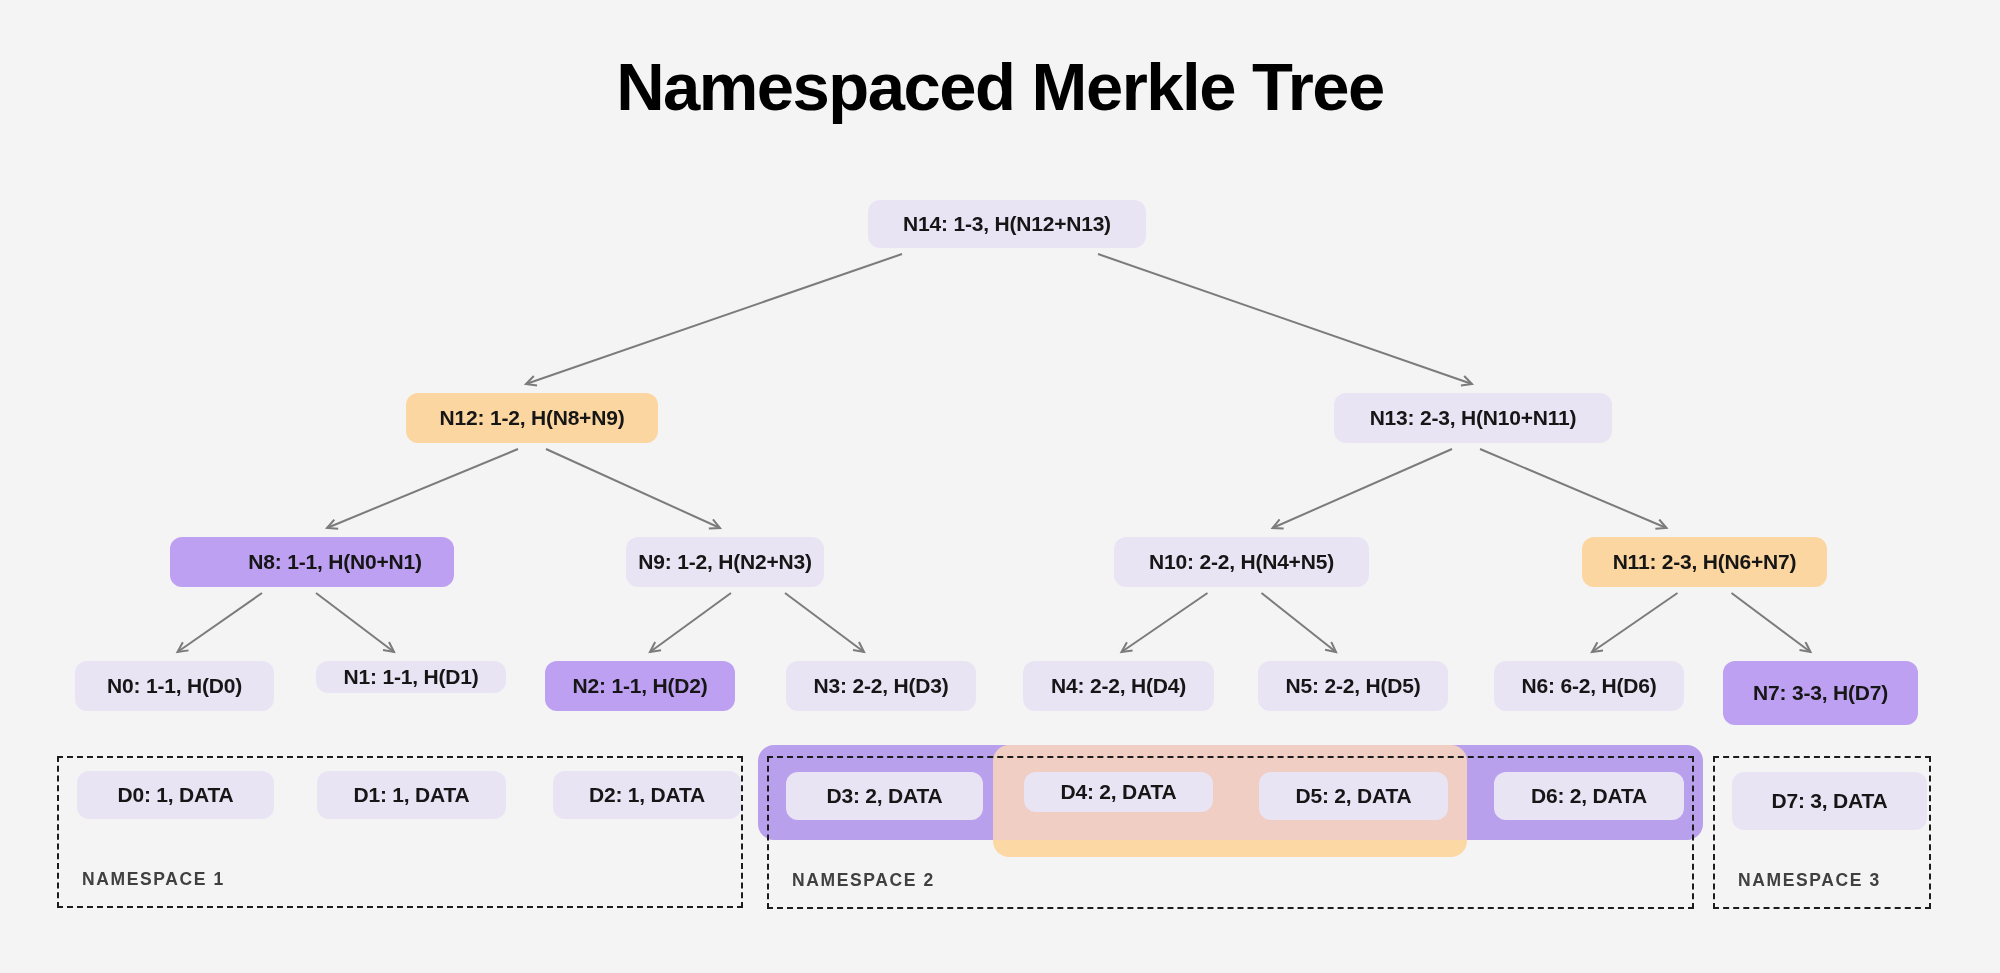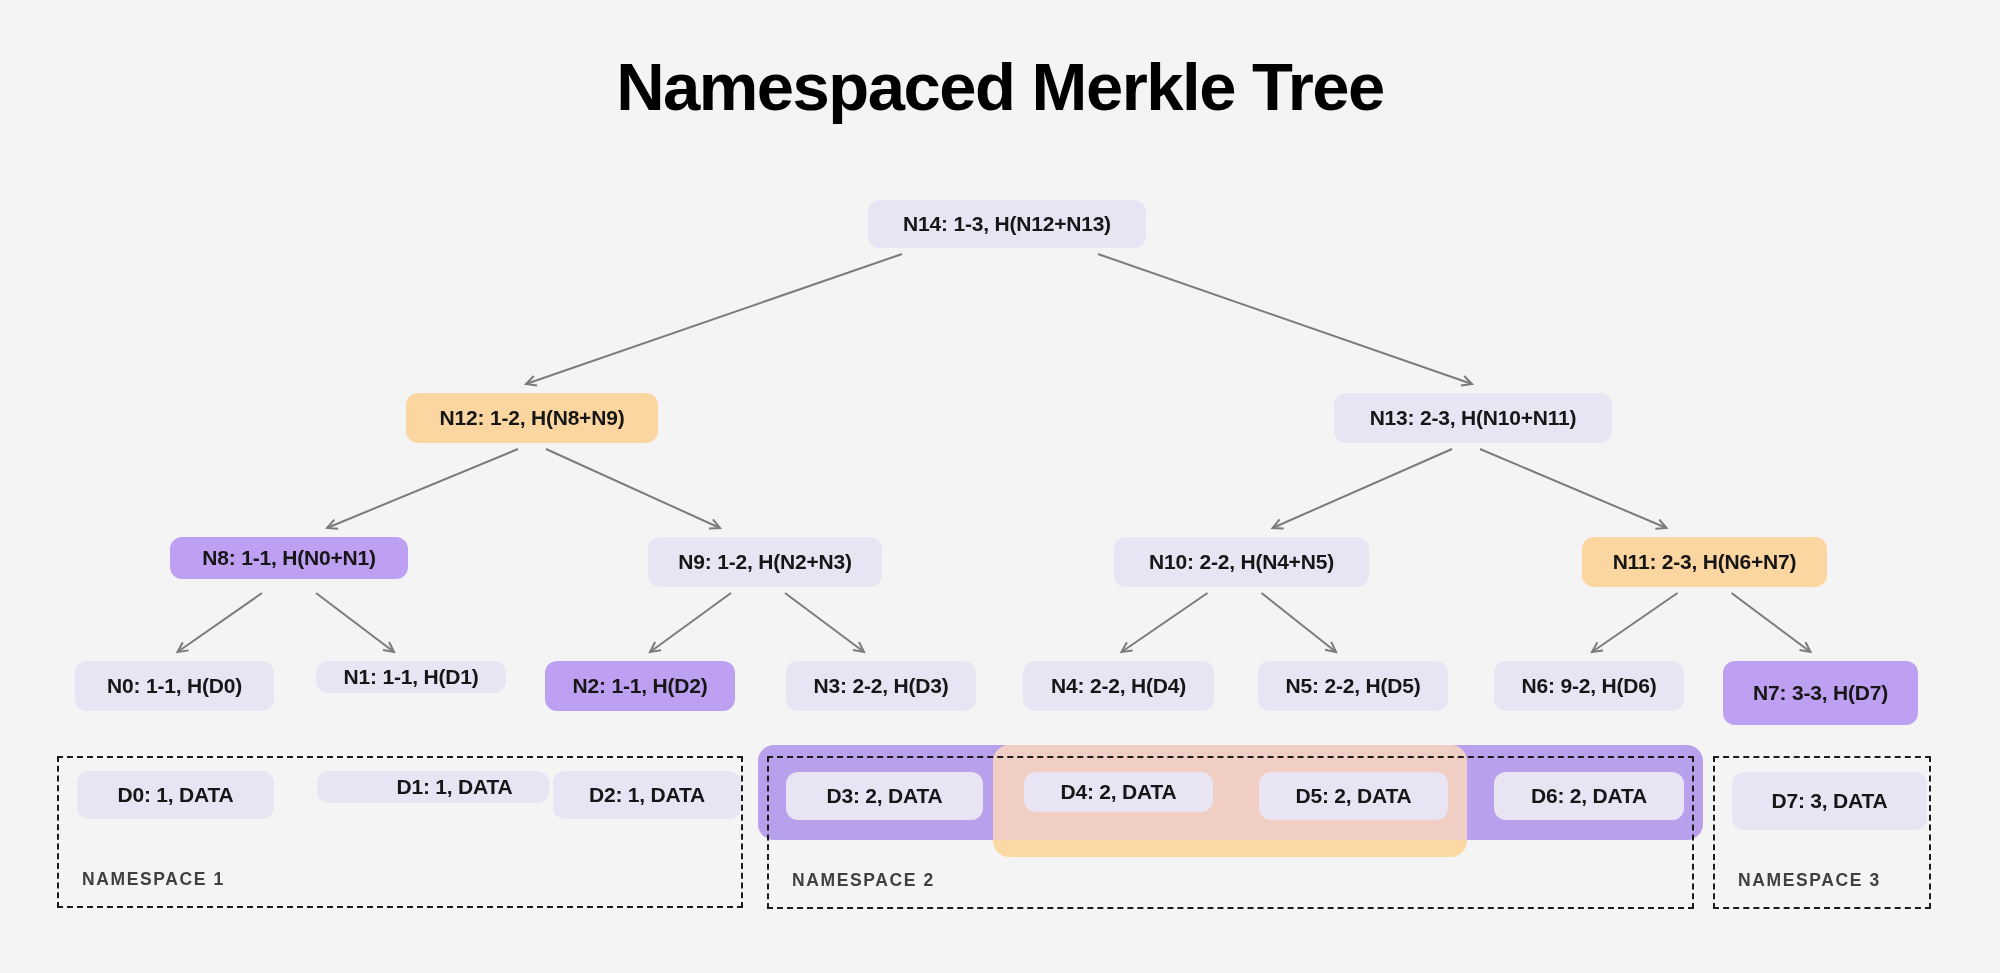--- a/index.html
+++ b/index.html
@@ -74,36 +74,36 @@
         <span class="ns-label">NAMESPACE 2</span>
       </div>
       <div class="ns-box" style="left: 1713px; top: 756px; width: 218px; height: 153px;">
         <span class="ns-label">NAMESPACE 3</span>
       </div>
     </div>
   <div id="node-layer">
       <div class="node lavender" style="left: 861px; top: 200px; width: 278px; height: 48px;">N14: 1-3, H(N12+N13)</div>
       <div class="node orange" style="left: 406px; top: 393px; width: 252px; height: 50px;">N12: 1-2, H(N8+N9)</div>
       <div class="node lavender" style="left: 1327px; top: 393px; width: 278px; height: 50px;">N13: 2-3, H(N10+N11)</div>
-      <div class="node purple" style="left: 170px; top: 537px; width: 238px; height: 42px;">N8: 1-1, H(N0+N1)</div>
-      <div class="node lavender" style="left: 641px; top: 537px; width: 234px; height: 50px;">N9: 1-2, H(N2+N3)</div>
+      <div class="node purple" style="left: 170px; top: 537px; width: 238px; height: 50px; padding-left: 46px;">N8: 1-1, H(N0+N1)</div>
+      <div class="node lavender" style="left: 619px; top: 537px; width: 198px; height: 50px;">N9: 1-2, H(N2+N3)</div>
       <div class="node lavender" style="left: 1107px; top: 537px; width: 255px; height: 50px;">N10: 2-2, H(N4+N5)</div>
       <div class="node orange" style="left: 1582px; top: 537px; width: 245px; height: 50px;">N11: 2-3, H(N6+N7)</div>
       <div class="node lavender" style="left: 68px; top: 661px; width: 199px; height: 50px;">N0: 1-1, H(D0)</div>
       <div class="node lavender" style="left: 309px; top: 661px; width: 190px; height: 32px;">N1: 1-1, H(D1)</div>
       <div class="node purple" style="left: 545px; top: 661px; width: 190px; height: 50px;">N2: 1-1, H(D2)</div>
       <div class="node lavender" style="left: 779px; top: 661px; width: 190px; height: 50px;">N3: 2-2, H(D3)</div>
       <div class="node lavender" style="left: 1016px; top: 661px; width: 191px; height: 50px;">N4: 2-2, H(D4)</div>
       <div class="node lavender" style="left: 1251px; top: 661px; width: 190px; height: 50px;">N5: 2-2, H(D5)</div>
-      <div class="node lavender" style="left: 1487px; top: 661px; width: 190px; height: 50px;">N6: 9-2, H(D6)</div>
+      <div class="node lavender" style="left: 1487px; top: 661px; width: 190px; height: 50px;">N6: 6-2, H(D6)</div>
       <div class="node purple" style="left: 1723px; top: 661px; width: 195px; height: 64px;">N7: 3-3, H(D7)</div>
     </div>
   <div id="data-layer">
       <div class="dblock lavender" style="left: 70px; top: 771px; width: 197px; height: 48px;">D0: 1, DATA</div>
-      <div class="dblock lavender" style="left: 310px; top: 771px; width: 189px; height: 32px; padding-left: 43px;">D1: 1, DATA</div>
+      <div class="dblock lavender" style="left: 310px; top: 771px; width: 189px; height: 48px;">D1: 1, DATA</div>
       <div class="dblock lavender" style="left: 546px; top: 771px; width: 188px; height: 48px;">D2: 1, DATA</div>
       <div class="dblock lavender" style="left: 779px; top: 772px; width: 197px; height: 48px;">D3: 2, DATA</div>
       <div class="dblock lavender" style="left: 1017px; top: 772px; width: 189px; height: 40px;">D4: 2, DATA</div>
       <div class="dblock lavender" style="left: 1252px; top: 772px; width: 189px; height: 48px;">D5: 2, DATA</div>
       <div class="dblock lavender" style="left: 1487px; top: 772px; width: 190px; height: 48px;">D6: 2, DATA</div>
       <div class="dblock lavender" style="left: 1725px; top: 772px; width: 195px; height: 58px;">D7: 3, DATA</div>
     </div>
 </div>
 
 </body></html>

